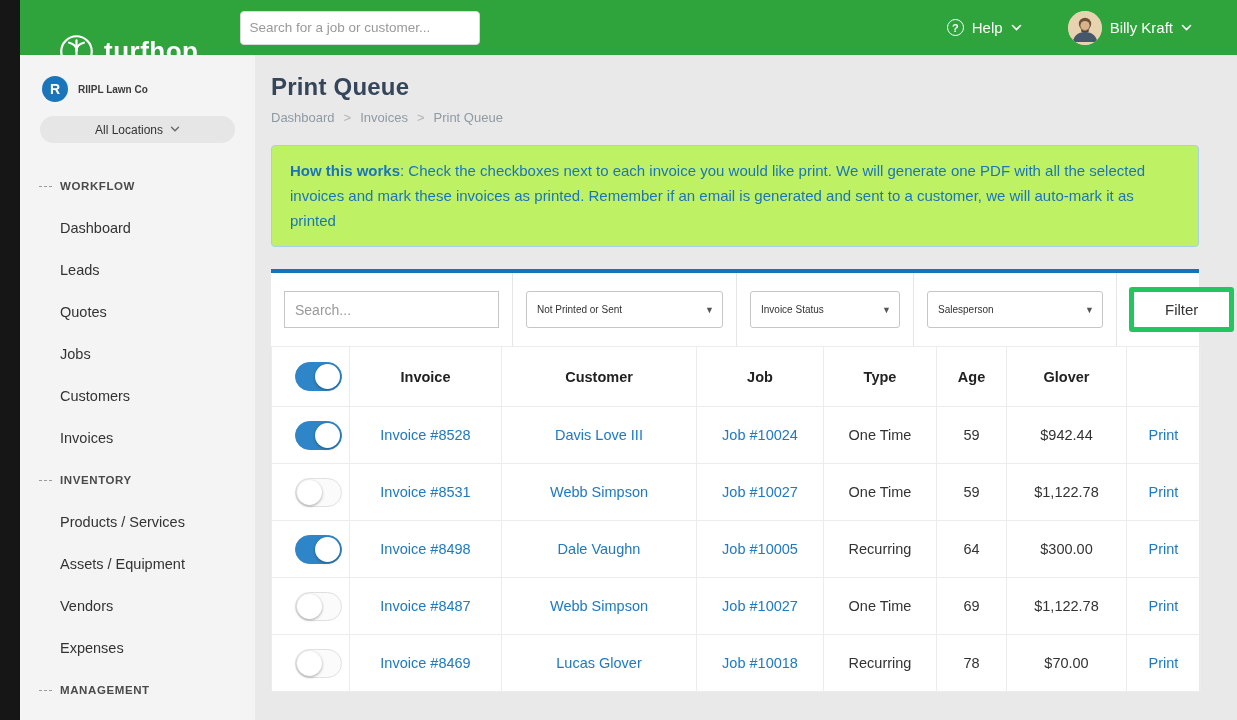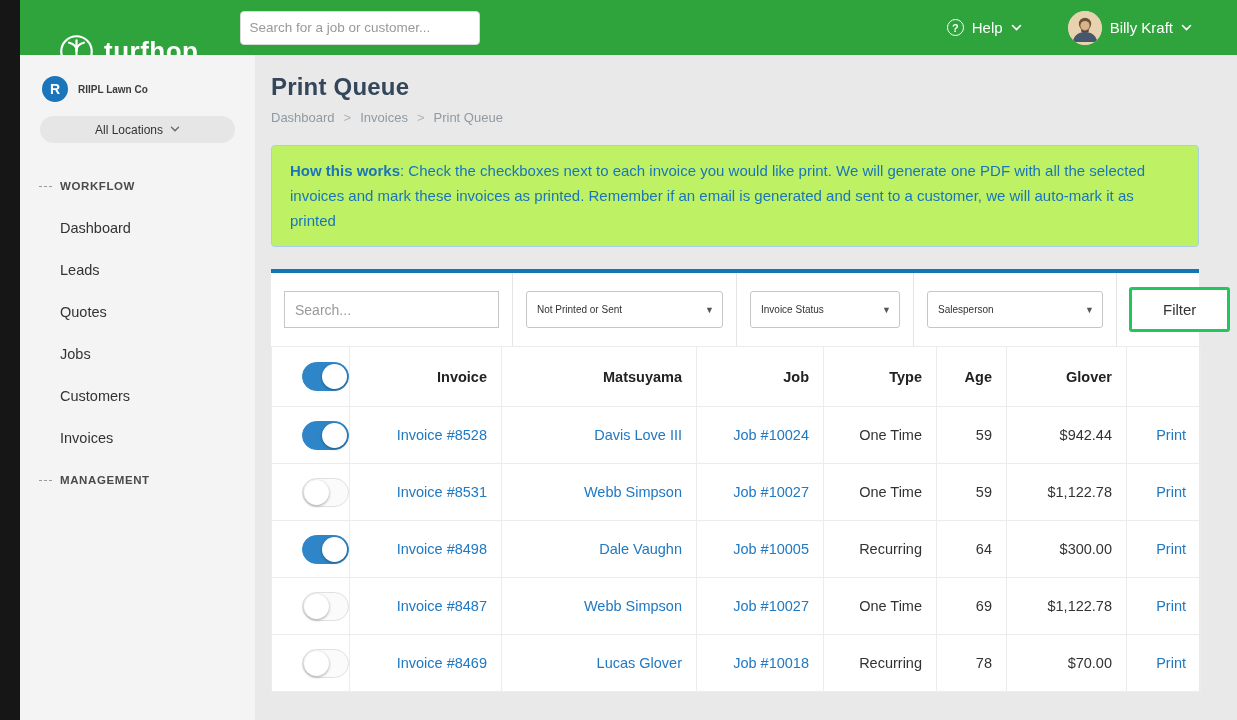--- a/index.html
+++ b/index.html
@@ -48,24 +48,24 @@
 
   .filterbar { display:flex; align-items:stretch; }
   .fgroup { display:flex; align-items:center; padding:14px 13px; border-right:1px solid #e5e5e5; }
   .fgroup:last-child { border-right:none; padding-left:12px; }
   .filter-search { width:215px; height:37px; border:1px solid #c6c6c6; border-radius:0; padding:0 10px; font-size:14px; font-family:inherit; color:#333; outline:none; }
   .filter-search::placeholder { color:#999; }
   .select-wrap { position:relative; display:inline-block; }
   .select-wrap select { appearance:none; -webkit-appearance:none; width:100%; height:37px; border:1px solid #c6c6c6; border-radius:3px; background:#fff; padding:0 28px 0 10px; font-size:10px; font-family:inherit; color:#333; outline:none; cursor:pointer; }
   .caret { position:absolute; right:9px; top:50%; transform:translateY(-50%); font-size:9px; color:#555; pointer-events:none; }
   .w1 { width:197px; } .w2 { width:150px; } .w3 { width:176px; }
-  .filter-btn { height:45px; padding:0 31px; background:#fff; border:3px solid #22c55e; border-radius:3px; font-size:15px; font-family:inherit; color:#333; cursor:pointer; }
+  .filter-btn { height:45px; padding:0 31px; background:#fff; border:5px solid #22c55e; border-radius:3px; font-size:15px; font-family:inherit; color:#333; cursor:pointer; }
 
   table { width:100%; border-collapse:collapse; table-layout:fixed; font-size:14.5px; color:#333; }
-  th, td { border:1px solid #ececec; text-align:right; padding:0 14px; overflow:hidden; white-space:nowrap; }
+  th, td { border:1px solid #ececec; text-align:center; padding:0 14px; overflow:hidden; white-space:nowrap; }
   th { height:60px; font-weight:700; color:#222; }
   td { height:57px; }
   .td-toggle, .th-toggle { padding:0 0 0 15px; }
   a.lnk { color:#2079c3; text-decoration:none; cursor:pointer; }
 
   .toggle { display:inline-block; position:relative; width:47px; height:29px; border-radius:15px; background:#fbfbfb; border:1px solid #e0e0e0; cursor:pointer; vertical-align:middle; }
   .toggle .knob { position:absolute; top:1px; left:1px; width:25px; height:25px; border-radius:50%; background:#fff; box-shadow:0 1px 3px rgba(0,0,0,.35); }
   .toggle.on { background:#2e86c8; border-color:#2e86c8; }
   .toggle.on .knob { left:19px; }
 </style>
@@ -143,20 +143,35 @@
   <div class="nav-item">Quotes</div>
 
   <div class="nav-item">Jobs</div>
 
   <div class="nav-item">Customers</div>
 
   <div class="nav-item">Invoices</div>
 </div>
   </div>
 
+  <div class="nav-section">
+    <div class="nav-section-header">
+      <span class="dash"></span>
+      <span>INVENTORY</span>
+    </div>
+    <div>
+  <div class="nav-item">Products / Services</div>
+
+  <div class="nav-item">Assets / Equipment</div>
+
+  <div class="nav-item">Vendors</div>
+
+  <div class="nav-item">Expenses</div>
+</div>
+  </div>
 
   <div class="nav-section">
     <div class="nav-section-header">
       <span class="dash"></span>
       <span>MANAGEMENT</span>
     </div>
     <div></div>
   </div>
 
   <div class="nav-section">
@@ -225,21 +240,21 @@
               <col style="width:70px">
               <col style="width:120px">
               <col style="width:74px">
           </colgroup>
           <thead>
             <tr>
               <th class="th-toggle">
                 <span class="toggle on"><span class="knob"></span></span>
               </th>
               <th>Invoice</th>
-              <th>Matsuyama</th>
+              <th>Customer</th>
               <th>Job</th>
               <th>Type</th>
               <th>Age</th>
               <th>Glover</th>
               <th></th>
             </tr>
           </thead>
           <tbody>
   <tr>
     <td class="td-toggle">

